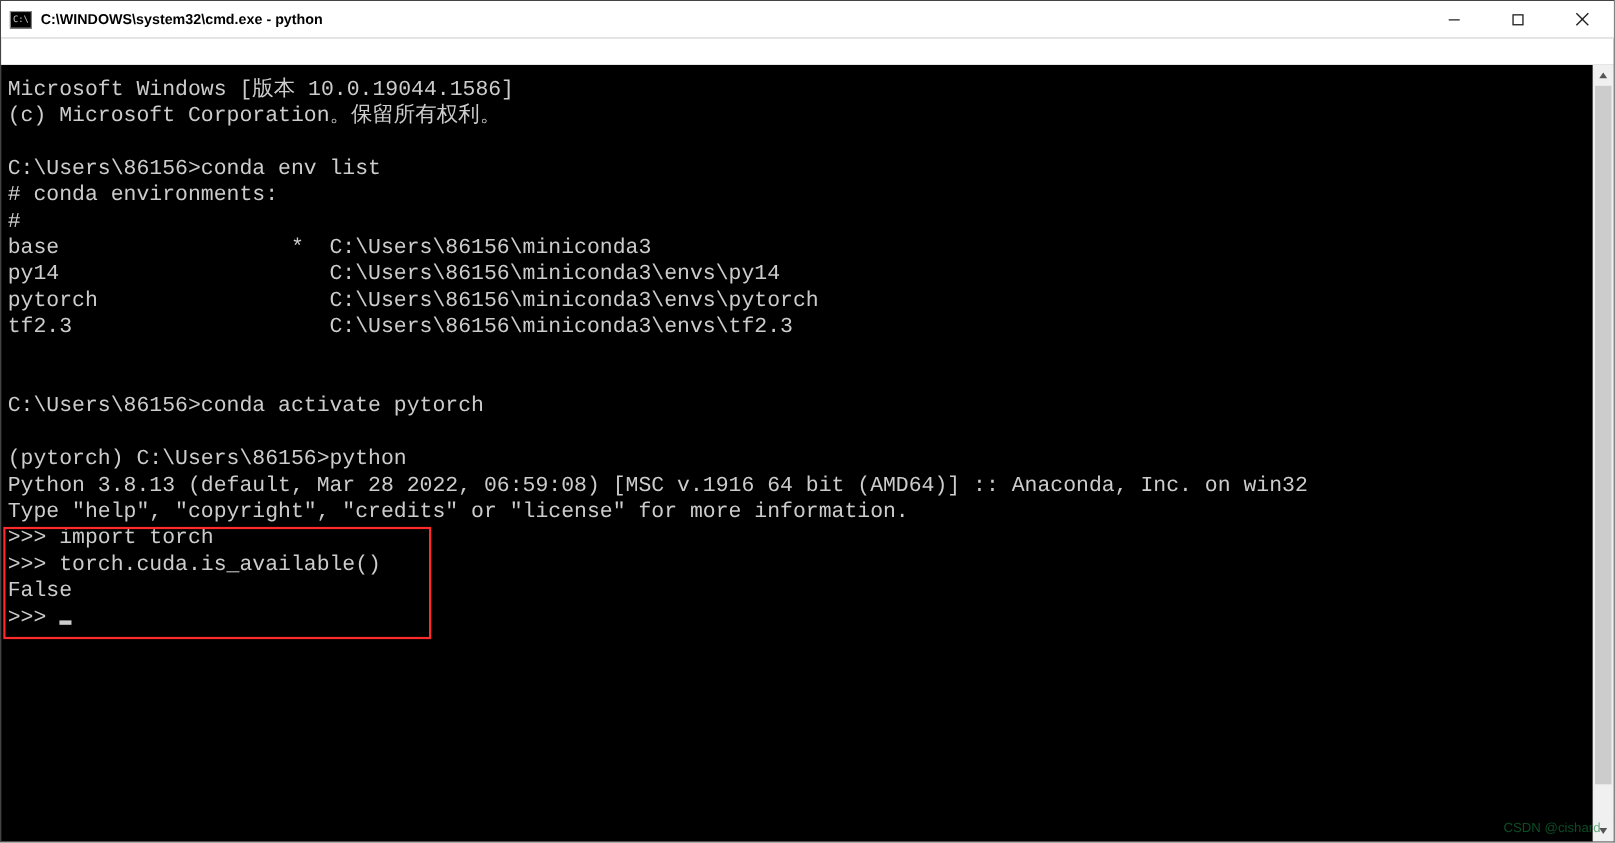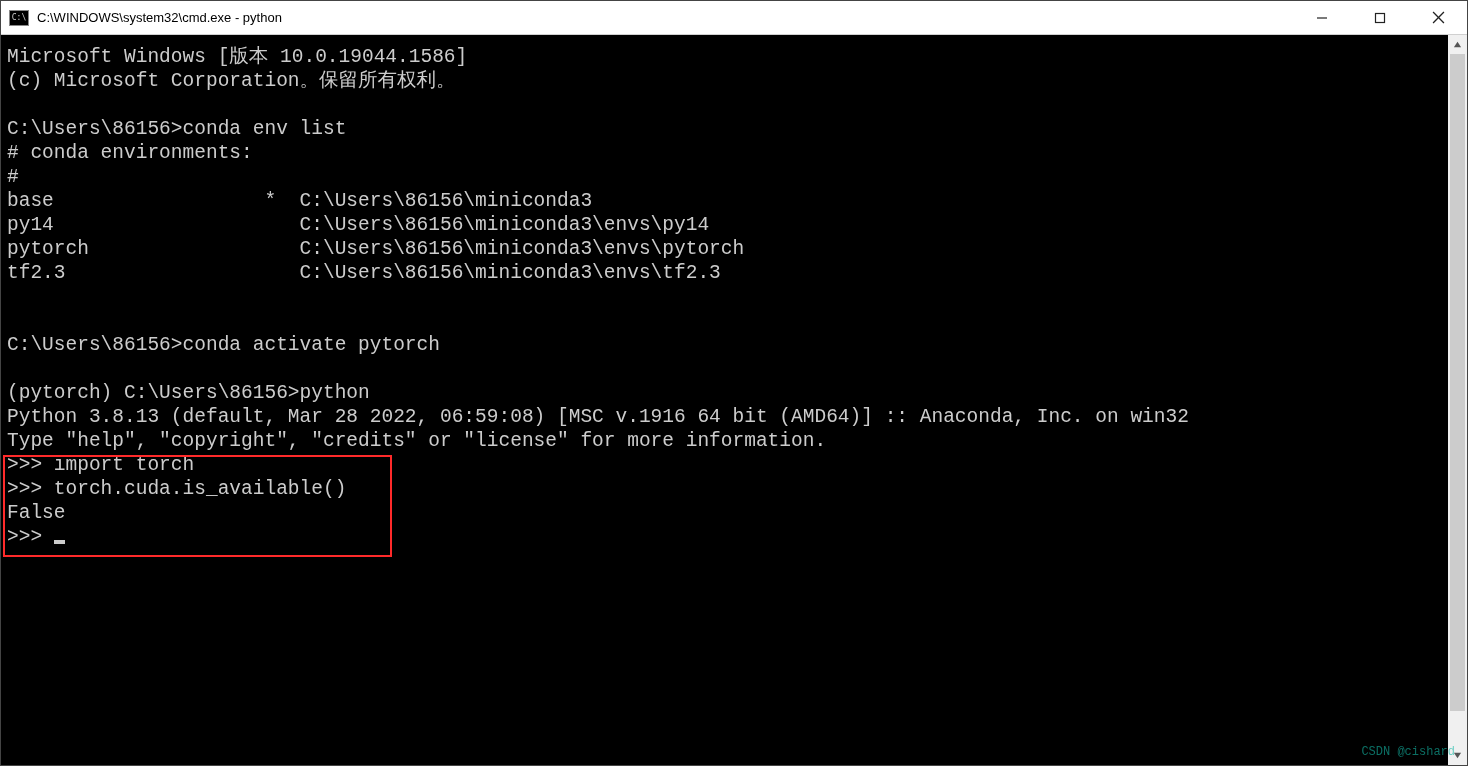--- a/index.html
+++ b/index.html
@@ -38,37 +38,39 @@
   .titlebar .app-icon span {
     color: #ccc;
     font-size: 8px;
     font-family: Consolas, monospace;
     line-height: 1;
   }
   .titlebar .title {
     font-size: 13px;
     color: #000;
     flex: 0 0 auto;
+    font-weight: bold;
   }
   .titlebar .spacer { flex: 1 1 auto; }
   .win-controls { display: flex; height: 100%; }
   .win-btn {
     width: 58px;
     display: flex; align-items: center; justify-content: center;
     font-size: 14px;
     color: #222;
     font-family: "Segoe MDL2 Assets", sans-serif;
   }
   .win-btn svg { width: 12px; height: 12px; stroke: #222; fill: none; stroke-width: 1.2; }
   .win-btn.close svg { width: 13px; height: 13px; }
   .terminal-area {
     flex: 1 1 auto;
     background: #000000;
     position: relative;
     overflow: hidden;
+    margin-top: 24px;
   }
   .terminal-content {
     position: absolute;
     left: 0; top: 0; right: 19px; bottom: 0;
     padding: 10px 0 0 6px;
     font-family: "NSimSun","SimSun","Consolas","Courier New",monospace;
     font-size: 19.5px;
     line-height: 24px;
     color: #cccccc;
     white-space: pre;
@@ -107,23 +109,23 @@
   }
   .cursor-block {
     display: inline-block;
     width: 11px; height: 4px;
     background: #cccccc;
     vertical-align: -2px;
   }
   .watermark {
     position: absolute;
     right: 12px; bottom: 6px;
-    color: #14b8a6;
+    color: #15803d;
     font-size: 12px;
-    font-family: Liberation Mono, monospace;
+    font-family: Liberation Sans, sans-serif;
     opacity: 0.6;
   }
 </style>
 </head>
 <body>
 
 <div class="window">
 
   <div class="titlebar">
     <div class="app-icon">

